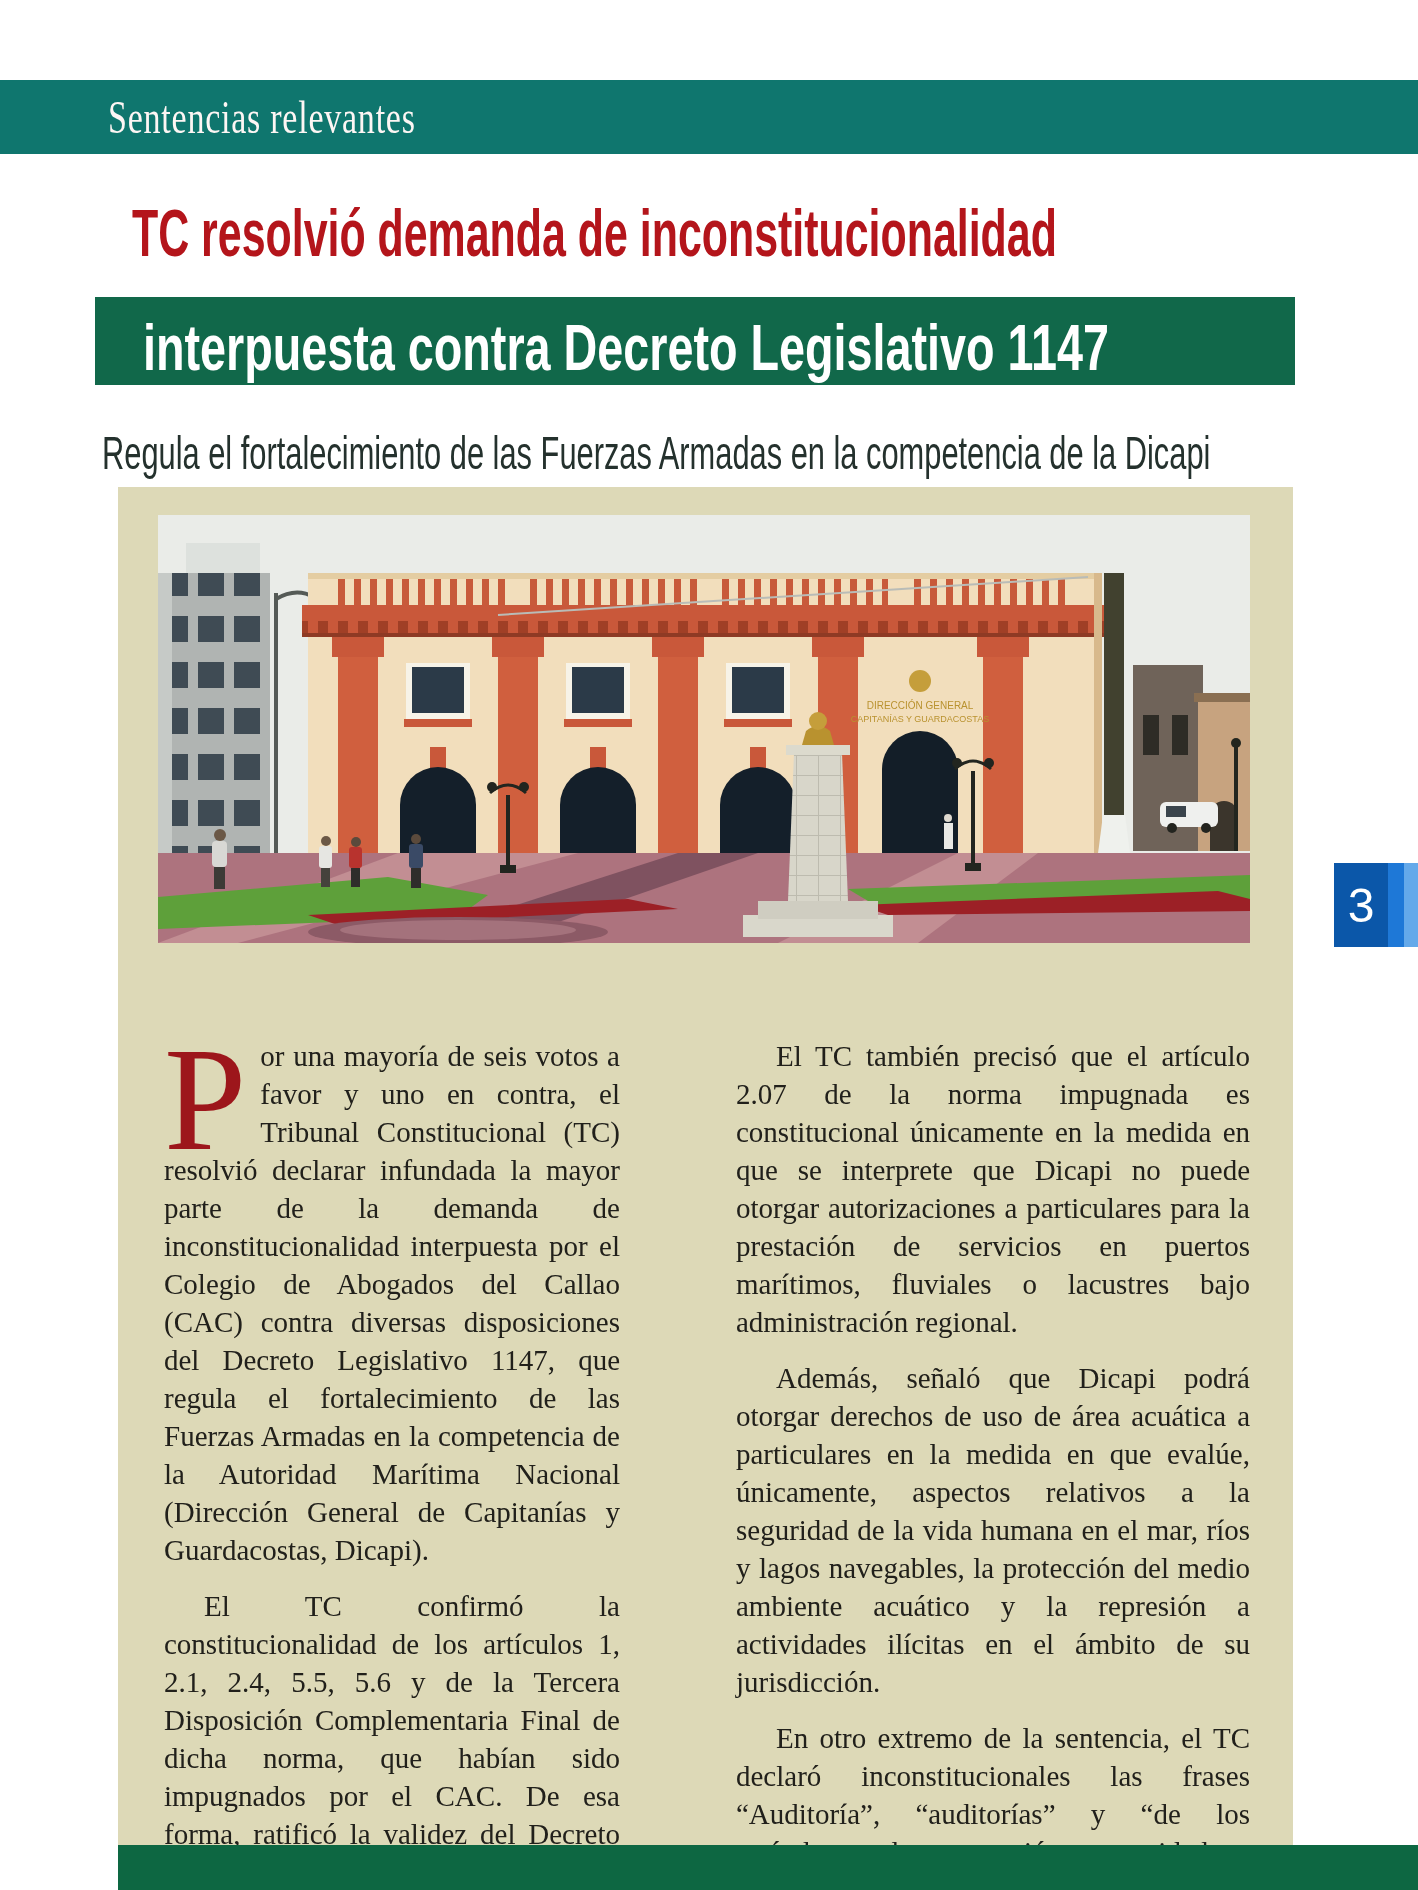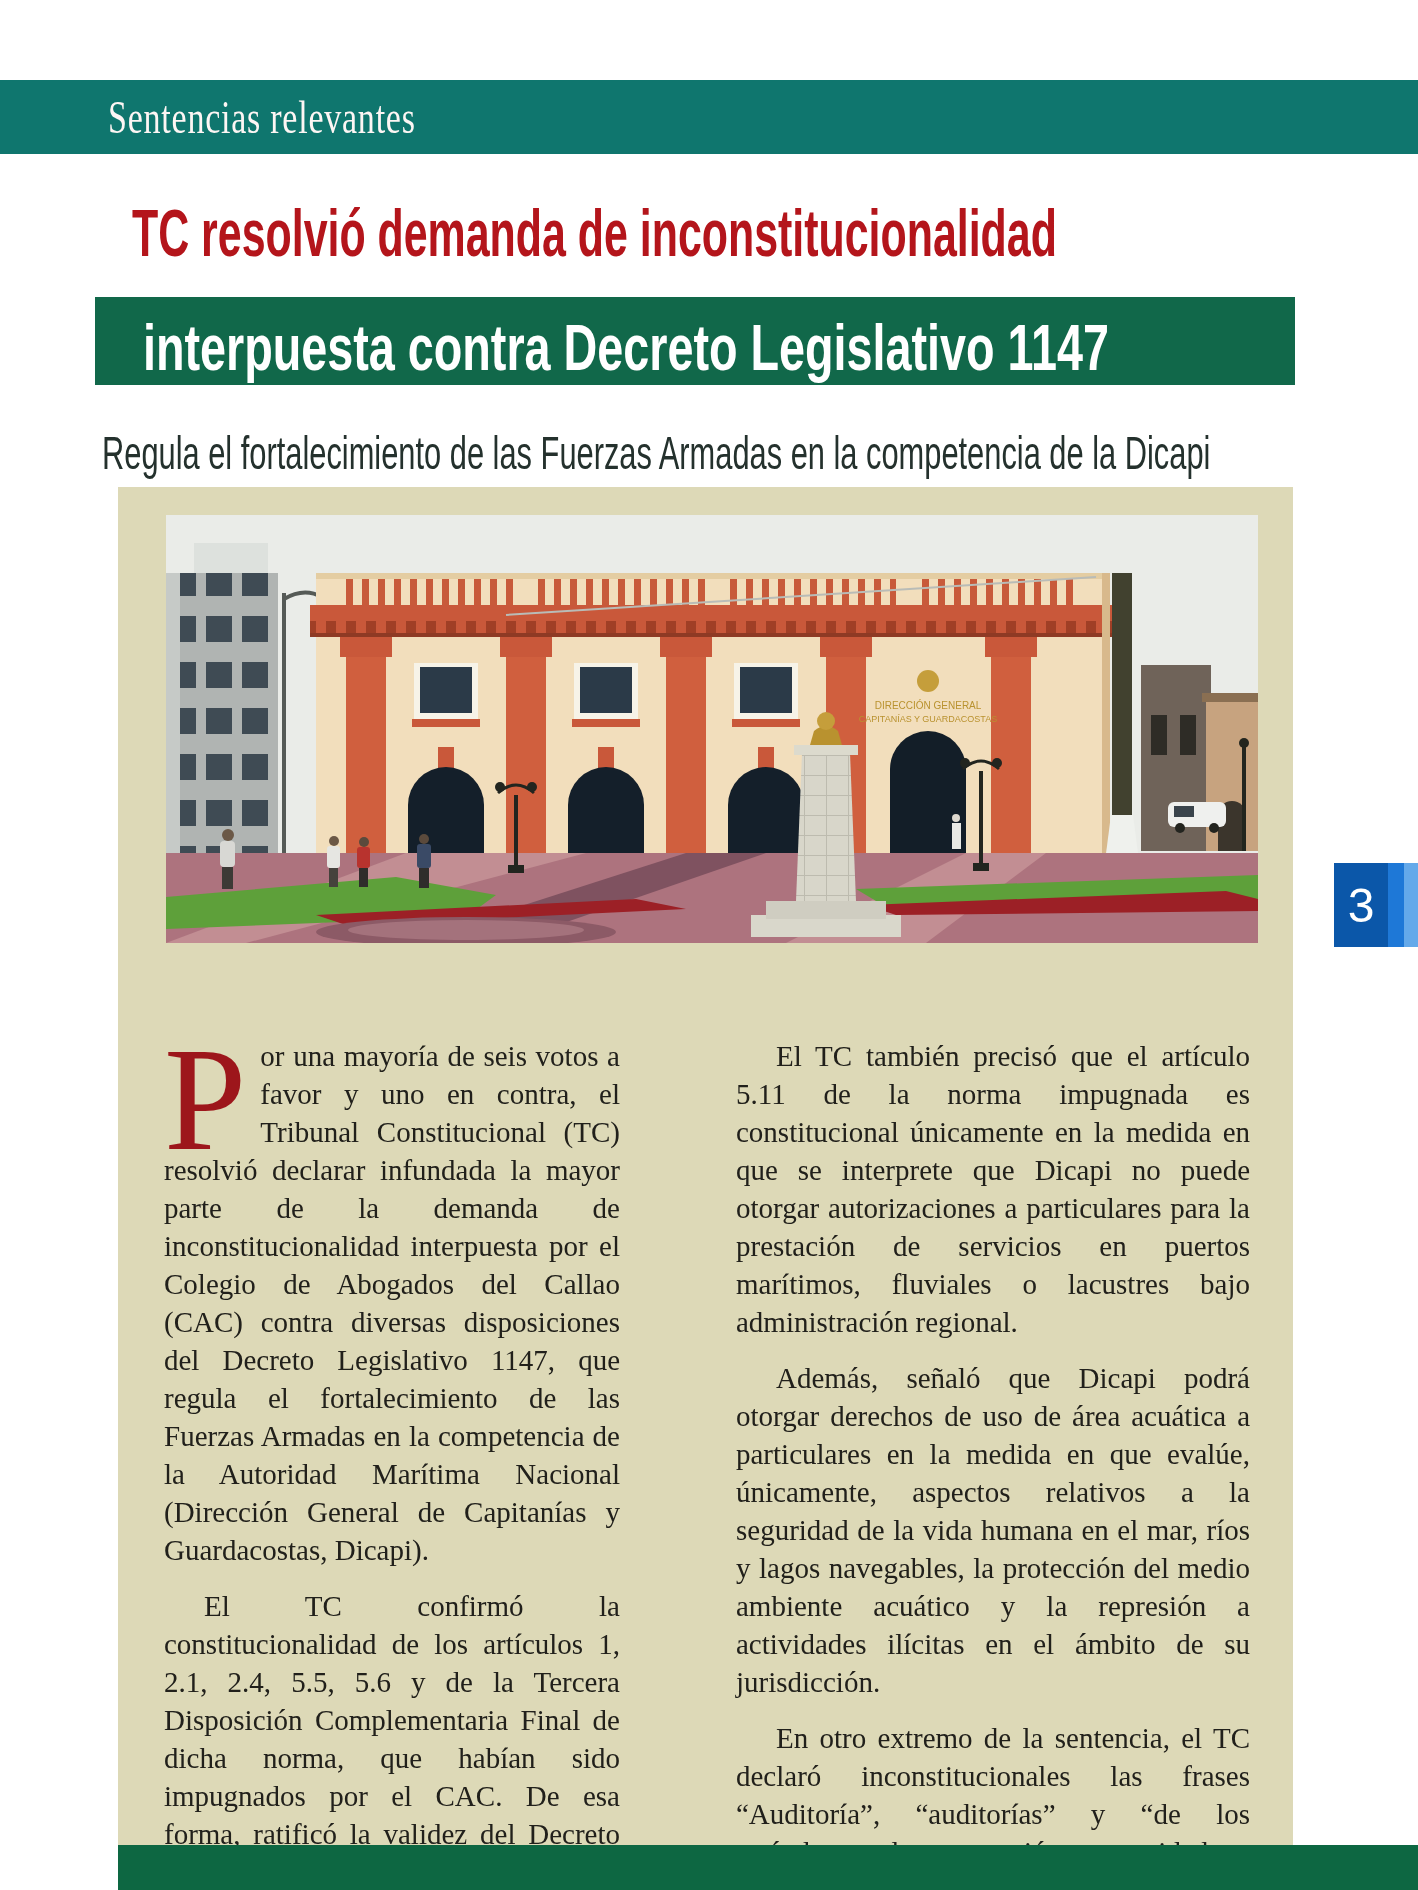--- a/index.html
+++ b/index.html
@@ -18,21 +18,21 @@
   .green-banner{position:absolute;left:95px;top:297px;width:1200px;height:88px;background:#11684a;
                 display:flex;align-items:flex-end;}
   .green-banner .txt{color:#ffffff;font-family:"Liberation Sans","DejaVu Sans",sans-serif;font-weight:bold;
                      font-size:64px;margin-left:48px;}
   .green-banner .cx{transform:scaleX(.73);}
   .subtitle{position:absolute;left:102px;top:428px;margin:0;color:#24312d;
             font-family:"Liberation Sans","DejaVu Sans",sans-serif;font-weight:normal;font-size:46px;line-height:1.1;}
   .subtitle .cx{transform:scaleX(.67);}
   
   .beige-panel{position:absolute;left:118px;top:487px;width:1175px;height:1358px;background:#ddd9b7;}
-  .photo{position:absolute;left:48px;top:28px;width:1092px;height:505px;overflow:hidden;}
+  .photo{position:absolute;left:40px;top:28px;width:1092px;height:505px;overflow:hidden;}
   .photo svg{display:block;}
   
   .columns{position:absolute;left:46px;top:550px;width:1086px;display:flex;}
   .col{color:#21201b;font-size:29px;line-height:38px;text-align:justify;}
   .col.left{width:456px;}
   .col.right{width:514px;margin-left:116px;}
   .col p{margin:0 0 18px 0;}
   .col p.ind{text-indent:40px;}
   .dropcap{float:left;color:#9d161b;font-size:148px;line-height:104px;padding:10px 14px 0 0;font-weight:normal;}
   
@@ -234,21 +234,21 @@
       </svg>
     </div>
 
     <div class="columns">
       <div class="col left">
         <p class="lead"><span class="dropcap">P</span><span>or una mayoría de seis votos a favor y uno en contra, el Tribunal Constitucional (TC) resolvió declarar infundada la mayor parte de la demanda de inconstitucionalidad interpuesta por el Colegio de Abogados del Callao (CAC) contra diversas disposiciones del Decreto Legislativo 1147, que regula el fortalecimiento de las Fuerzas Armadas en la competencia de la Autoridad Marítima Nacional (Dirección General de Capitanías y Guardacostas, Dicapi).</span></p>
         <p class="ind">El TC confirmó la constitucionalidad de los artículos 1, 2.1, 2.4, 5.5, 5.6 y de la Tercera Disposición Complementaria Final de dicha norma, que habían sido impugnados por el CAC. De esa forma, ratificó la validez del Decreto Legislativo 1147 respecto al objeto y ámbito de aplicación de la norma, así como de las disposiciones que regulan la organización y el financiamiento de Dicapi. Además, convalidó la constitucionalidad de sus competencias para regular las actividades que se realizan en el medio acuático, sin perjuicio de las facultades asignadas a otras entidades estatales.</p>
 
       </div>
       <div class="col right">
-        <p class="ind">El TC también precisó que el artículo 5.11 de la norma impugnada es constitucional únicamente en la medida en que se interprete que Dicapi no puede otorgar autorizaciones a particulares para la prestación de servicios en puertos marítimos, fluviales o lacustres bajo administración regional.</p>
+        <p class="ind">El TC también precisó que el artículo 2.07 de la norma impugnada es constitucional únicamente en la medida en que se interprete que Dicapi no puede otorgar autorizaciones a particulares para la prestación de servicios en puertos marítimos, fluviales o lacustres bajo administración regional.</p>
         <p class="ind">Además, señaló que Dicapi podrá otorgar derechos de uso de área acuática a particulares en la medida en que evalúe, únicamente, aspectos relativos a la seguridad de la vida humana en el mar, ríos y lagos navegables, la protección del medio ambiente acuático y la represión a actividades ilícitas en el ámbito de su jurisdicción.</p>
         <p class="ind">En otro extremo de la sentencia, el TC declaró inconstitucionales las frases “Auditoría”, “auditorías” y “de los estándares de protección, seguridad y prevención de la contaminación”, contenidas en la Segunda Disposición Complementaria Final del referido Decreto Legislativo 1147 por contravenir los artículos 60 y 61 de la Constitución.</p>
 
       </div>
     </div>
   </div>
 
   <div class="page-num-box">
     <div class="pn-dark">
         <span>3</span>

